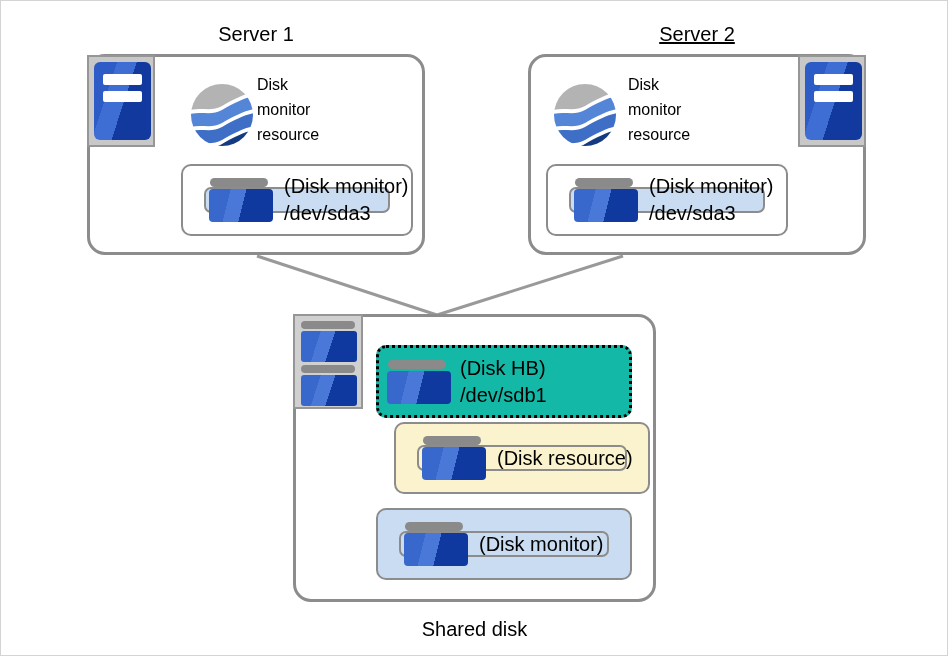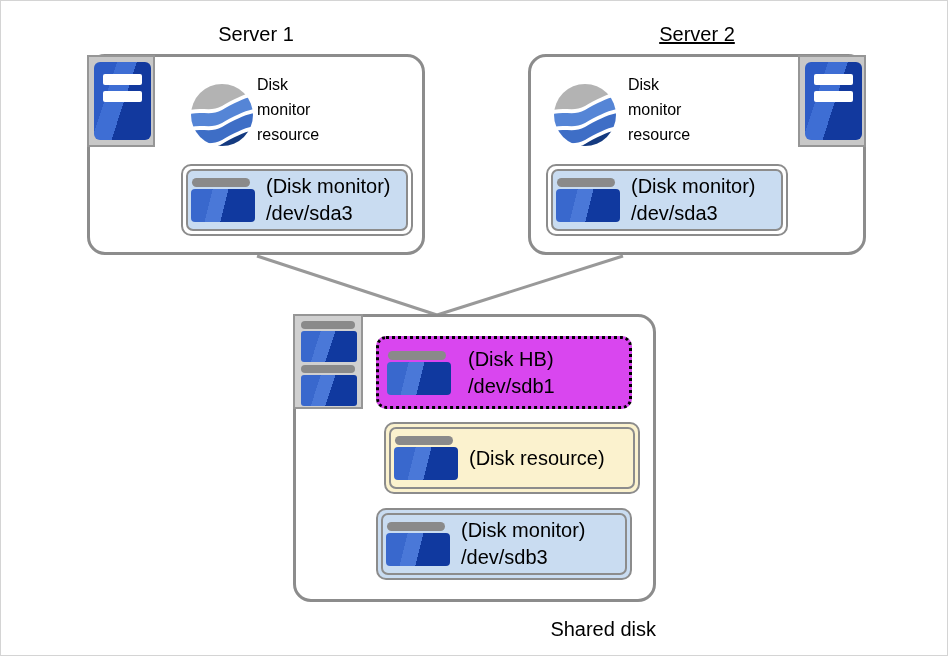--- a/index.html
+++ b/index.html
@@ -24,32 +24,32 @@
 
   .res-label{position:absolute; font-size:16px; line-height:25px; z-index:3;}
 
   
   .disk-icon{flex:0 0 auto; width:64px;}
   .disk-bar{width:58px; height:9px; border-radius:5px; background:#8a8a8a; margin:0 0 2px 1px;}
   .disk-body{width:64px; height:33px; border-radius:4px;
              background:linear-gradient(104deg,#3968cd 30%,#4a78d8 30% 52%,#10399f 52%);}
 
   
-  .badge{position:absolute; border:2px solid #8c8c8c; border-radius:10px; padding:3px; box-sizing:border-box; z-index:3;}
+  .badge{position:absolute; border:2px solid #8c8c8c; border-radius:10px; padding:21px; box-sizing:border-box; z-index:3;}
   .badge-inner{width:100%; height:100%; box-sizing:border-box; border:2px solid #8c8c8c; border-radius:7px;
                display:flex; align-items:center; gap:11px; padding-left:3px;}
   .gap-white{background:#ffffff;}
   .gap-cream{background:#fbf2ce;}
   .gap-blue{background:#c9dcf1;}
   .fill-blue{background:#c9dcf1;}
   .fill-cream{background:#fbf2ce;}
 
   
-  .partition-hb{position:absolute; border:3px dotted #000000; border-radius:10px; background:#d946ef;
-                box-sizing:border-box; display:flex; align-items:center; gap:17px; padding-left:8px; z-index:3;}
+  .partition-hb{position:absolute; border:3px dotted #000000; border-radius:10px; background:#14b8a6;
+                box-sizing:border-box; display:flex; align-items:center; gap:9px; padding-left:8px; z-index:3;margin-top:9px;}
 
   .badge-text{font-size:20px; line-height:27px; white-space:nowrap;}
 
   
   .mini-bar{position:absolute; left:6px; width:54px; height:8px; border-radius:4px; background:#8a8a8a;}
   .mini-body{position:absolute; left:6px; width:56px; height:31px; border-radius:3px;
              background:linear-gradient(108deg,#3968cd 30%,#4a78d8 30% 52%,#10399f 52%);}
 </style>
 </head>
 <body>
@@ -162,40 +162,39 @@
     <div class="disk-icon">
       <div class="disk-bar"></div>
       <div class="disk-body"></div>
     </div>
     <div class="badge-text">
       <div>(Disk HB)</div>
       <div>/dev/sdb1</div>
     </div>
   </div>
 
-  <div class="badge gap-cream" style="left:383px; top:421px; width:256px; height:72px;">
+  <div class="badge gap-cream" style="left:393px; top:421px; width:256px; height:72px;">
     <div class="badge-inner fill-cream">
       <div class="disk-icon">
         <div class="disk-bar"></div>
         <div class="disk-body"></div>
       </div>
       <div class="badge-text">
         <div>(Disk resource)</div>
       </div>
     </div>
   </div>
 
   <div class="badge gap-blue" style="left:375px; top:507px; width:256px; height:72px;">
     <div class="badge-inner fill-blue">
       <div class="disk-icon">
         <div class="disk-bar"></div>
         <div class="disk-body"></div>
       </div>
       <div class="badge-text">
         <div>(Disk monitor)</div>
-        <div>/dev/sdb3</div>
-      </div>
-    </div>
-  </div>
-
-  <div class="title" style="left:292px; top:616px; width:363px;text-align:right;">Shared disk</div>
+      </div>
+    </div>
+  </div>
+
+  <div class="title" style="left:292px; top:616px; width:363px;">Shared disk</div>
 
 </div>
 
 </body></html>

